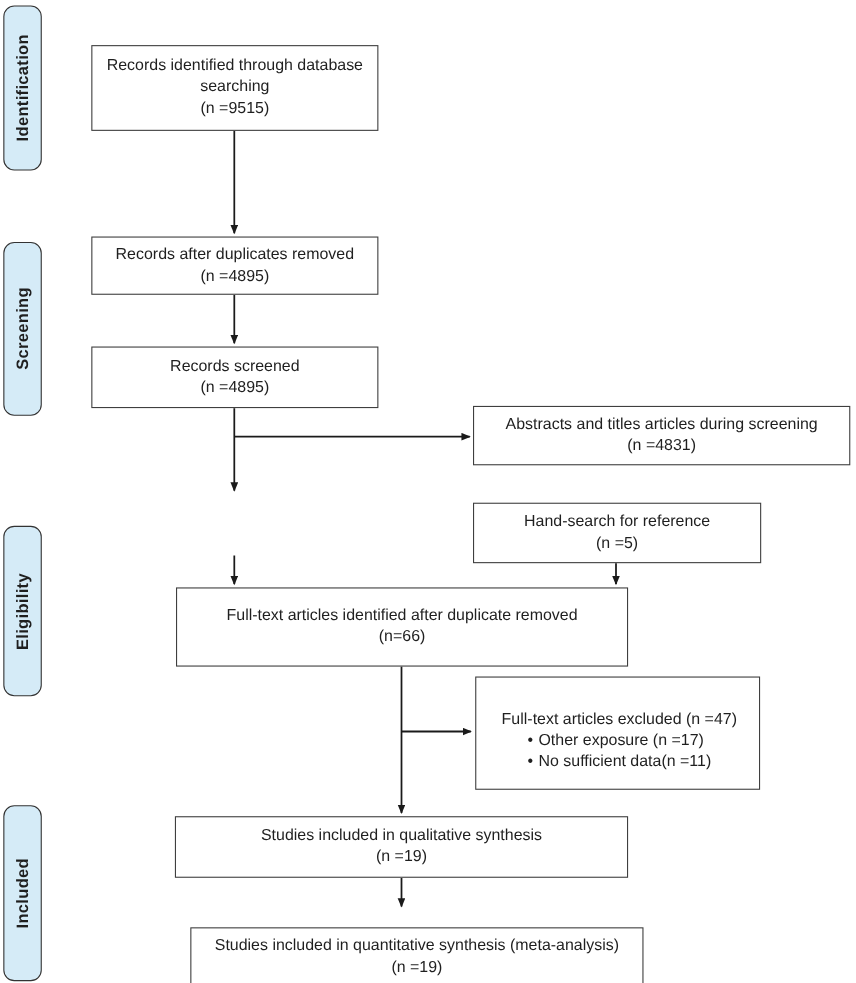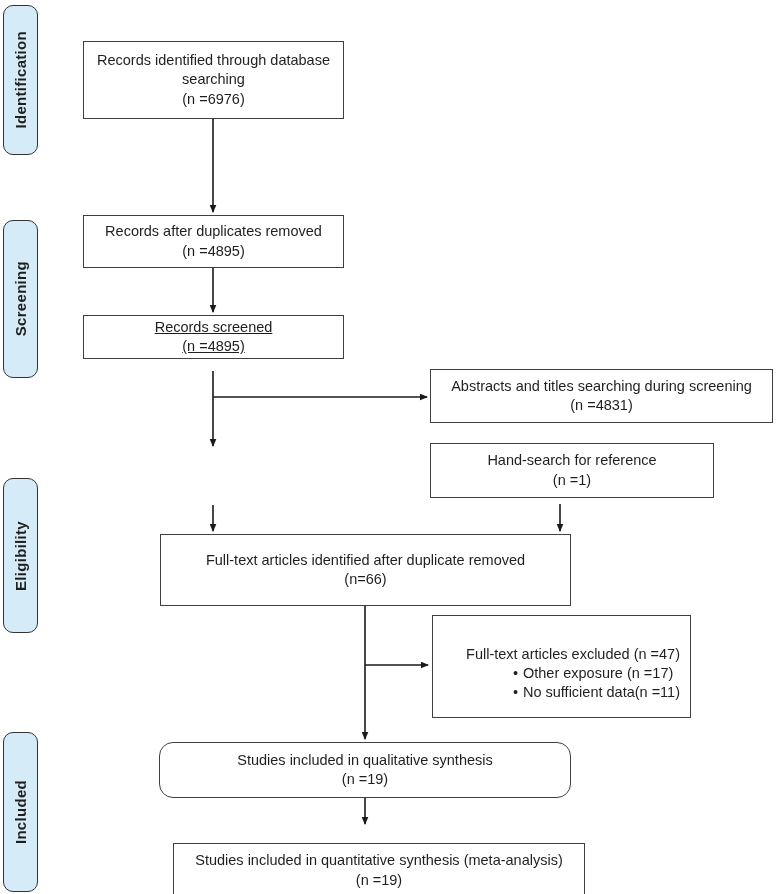--- a/index.html
+++ b/index.html
@@ -50,21 +50,21 @@
     display: flex;
     flex-direction: column;
     align-items: center;
     justify-content: center;
     text-align: center;
     font-size: 14.5px;
     line-height: 1.32;
     padding: 14px 4px;
   }
   .fbox.left-align {
-    align-items: flex-end;
+    align-items: center;
     text-align: left;
     padding: 20px 10px 6px 13px;
     justify-content: center;
   }
   .fbox .bullets { list-style: none; }
   .fbox .bullets li::before {
     content: "\2022";
     margin-right: 5px;
   }
 </style>
@@ -100,58 +100,58 @@
   </div>
   <div class="stage" style="top:478px;height:155px;">
     <span>Eligibility</span>
   </div>
   <div class="stage" style="top:732px;height:160px;">
     <span>Included</span>
   </div>
 
   <div class="fbox" style="left:83px;top:41px;width:261px;height:78px;">
     <span>Records identified through database searching</span>
-    <span>(n =6976)</span>
+    <span>(n =9515)</span>
   </div>
 
   <div class="fbox" style="left:83px;top:215px;width:261px;height:53px;align-items:center;">
     <span>Records after duplicates removed</span>
     <span>(n =4895)</span>
   </div>
 
-  <div class="fbox" style="left:83px;top:315px;width:261px;height:44px;text-decoration:underline;">
+  <div class="fbox" style="left:83px;top:315px;width:261px;height:56px;">
     <span>Records screened</span>
     <span>(n =4895)</span>
   </div>
 
   <div class="fbox" style="left:430px;top:369px;width:343px;height:54px;">
-    <span>Abstracts and titles searching during screening</span>
+    <span>Abstracts and titles articles during screening</span>
     <span>(n =4831)</span>
   </div>
 
 
-  <div class="fbox" style="left:430px;top:443px;width:284px;height:55px;">
+  <div class="fbox" style="left:430px;top:457px;width:262px;height:55px;">
     <span>Hand-search for reference</span>
-    <span>(n =1)</span>
+    <span>(n =5)</span>
   </div>
 
   <div class="fbox" style="left:160px;top:534px;width:411px;height:72px;">
     <span>Full-text articles identified after duplicate removed</span>
     <span>(n=66)</span>
   </div>
 
   <div class="fbox left-align" style="left:432px;top:615px;width:259px;height:103px;">
     <span>Full-text articles excluded (n =47)</span>
     <ul class="bullets">
       <li>Other exposure (n =17)</li>
       <li>No sufficient data(n =11)</li>
     </ul>
   </div>
 
-  <div class="fbox" style="left:159px;top:742px;width:412px;height:56px;border-radius:14px;">
+  <div class="fbox" style="left:159px;top:742px;width:412px;height:56px;">
     <span>Studies included in qualitative synthesis</span>
     <span>(n =19)</span>
   </div>
 
   <div class="fbox" style="left:173px;top:827px;width:412px;height:55px;margin-top:16px;">
     <span>Studies included in quantitative synthesis (meta-analysis)</span>
     <span>(n =19)</span>
   </div>
 
 </div>

